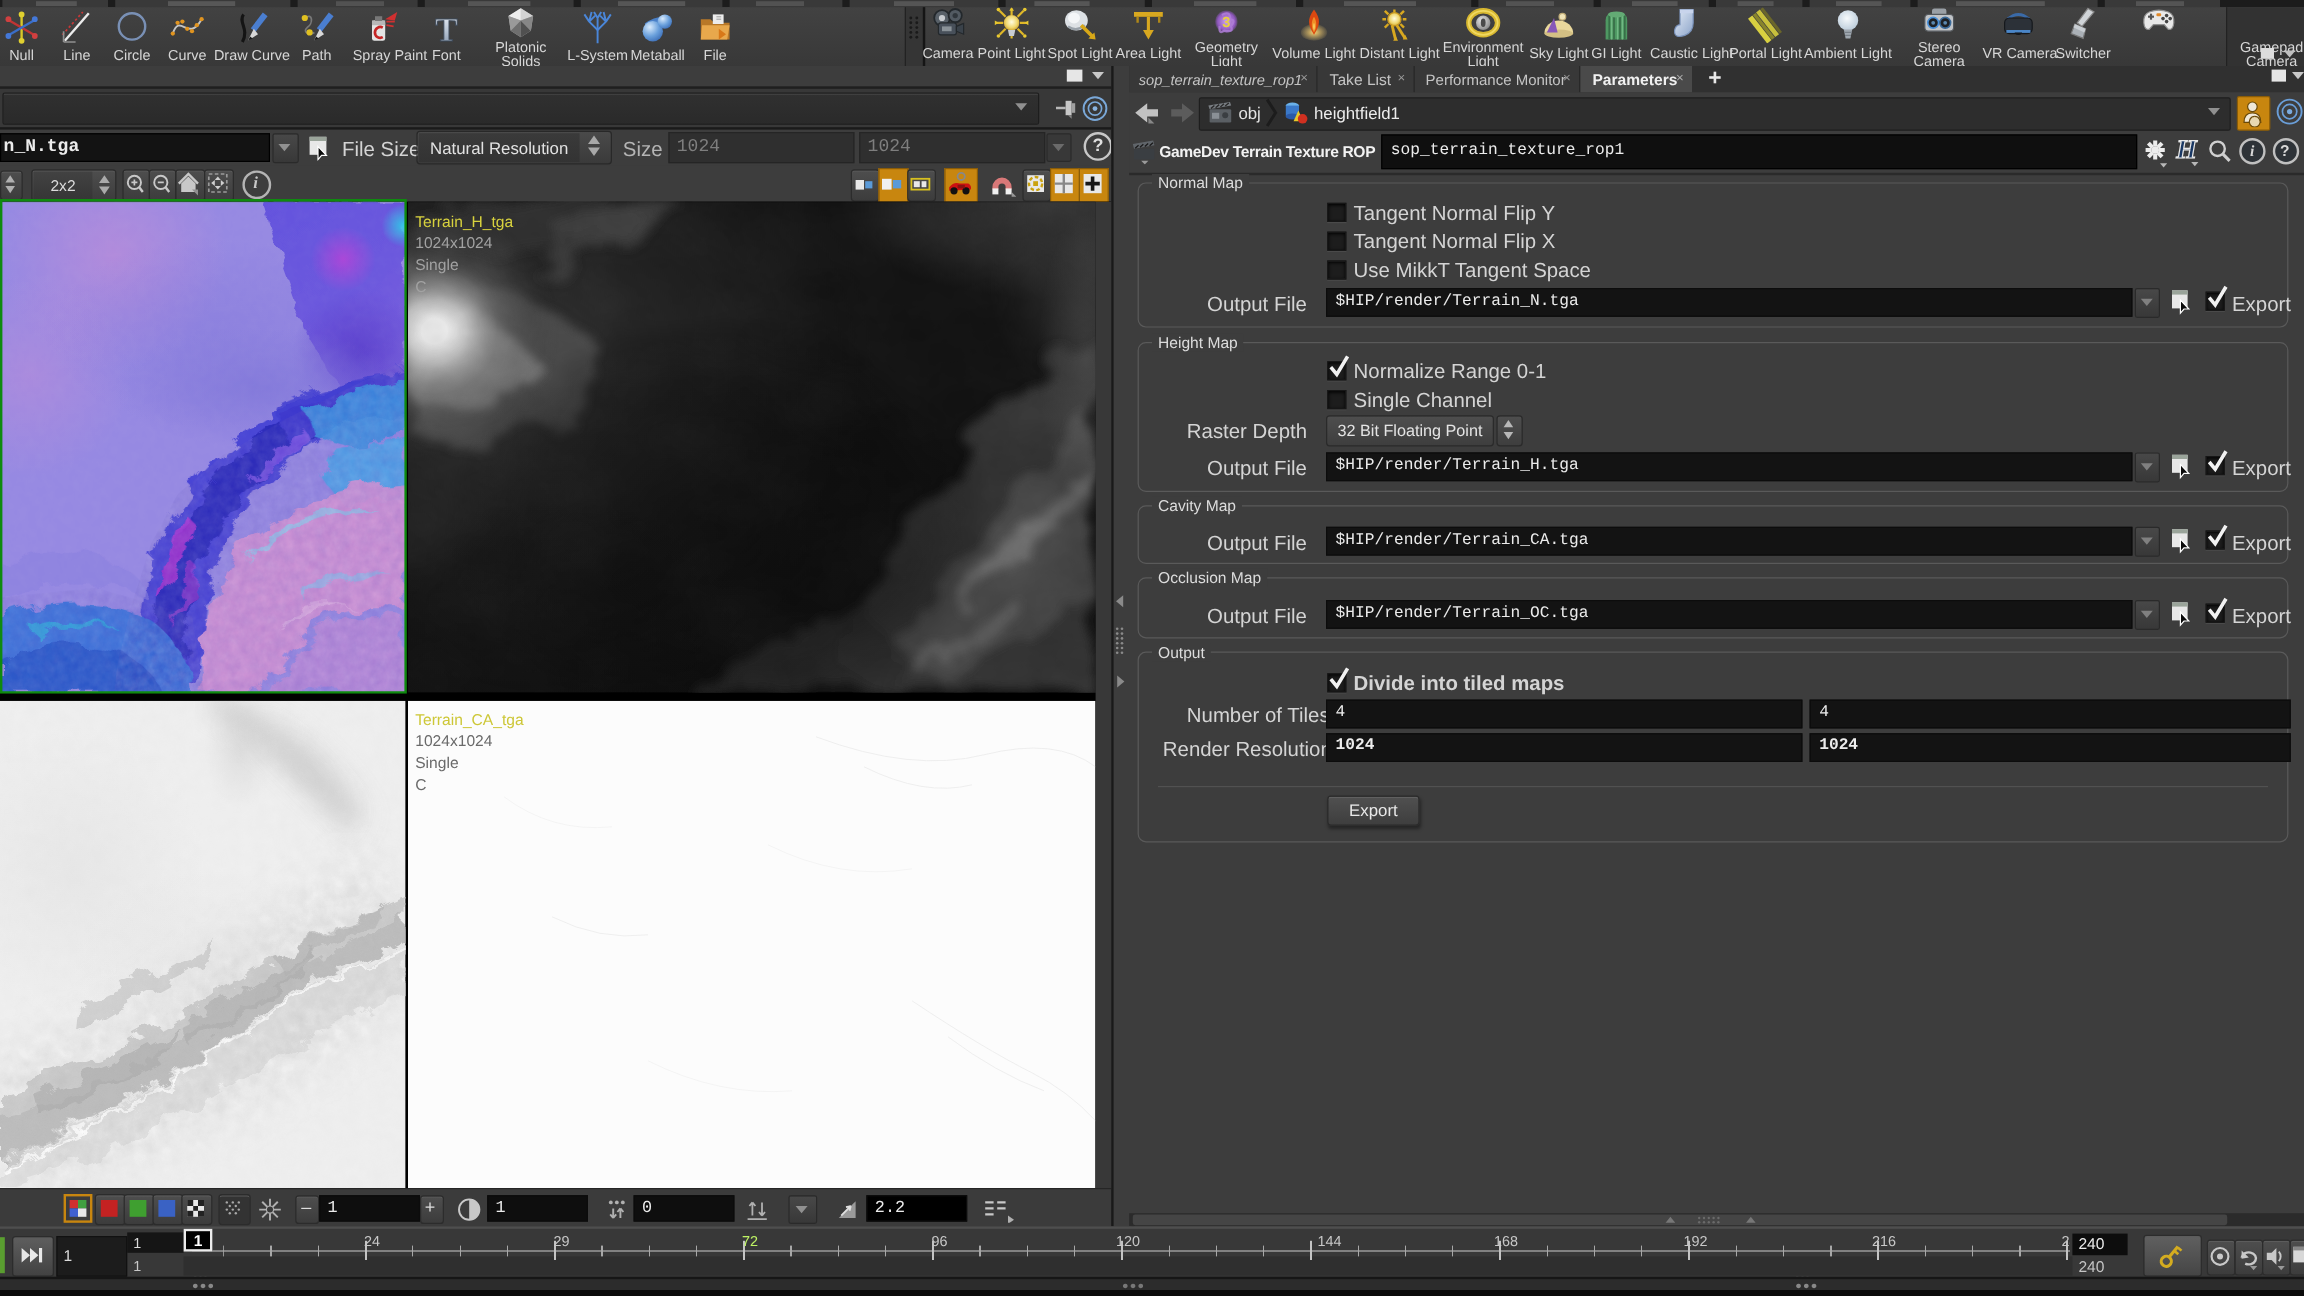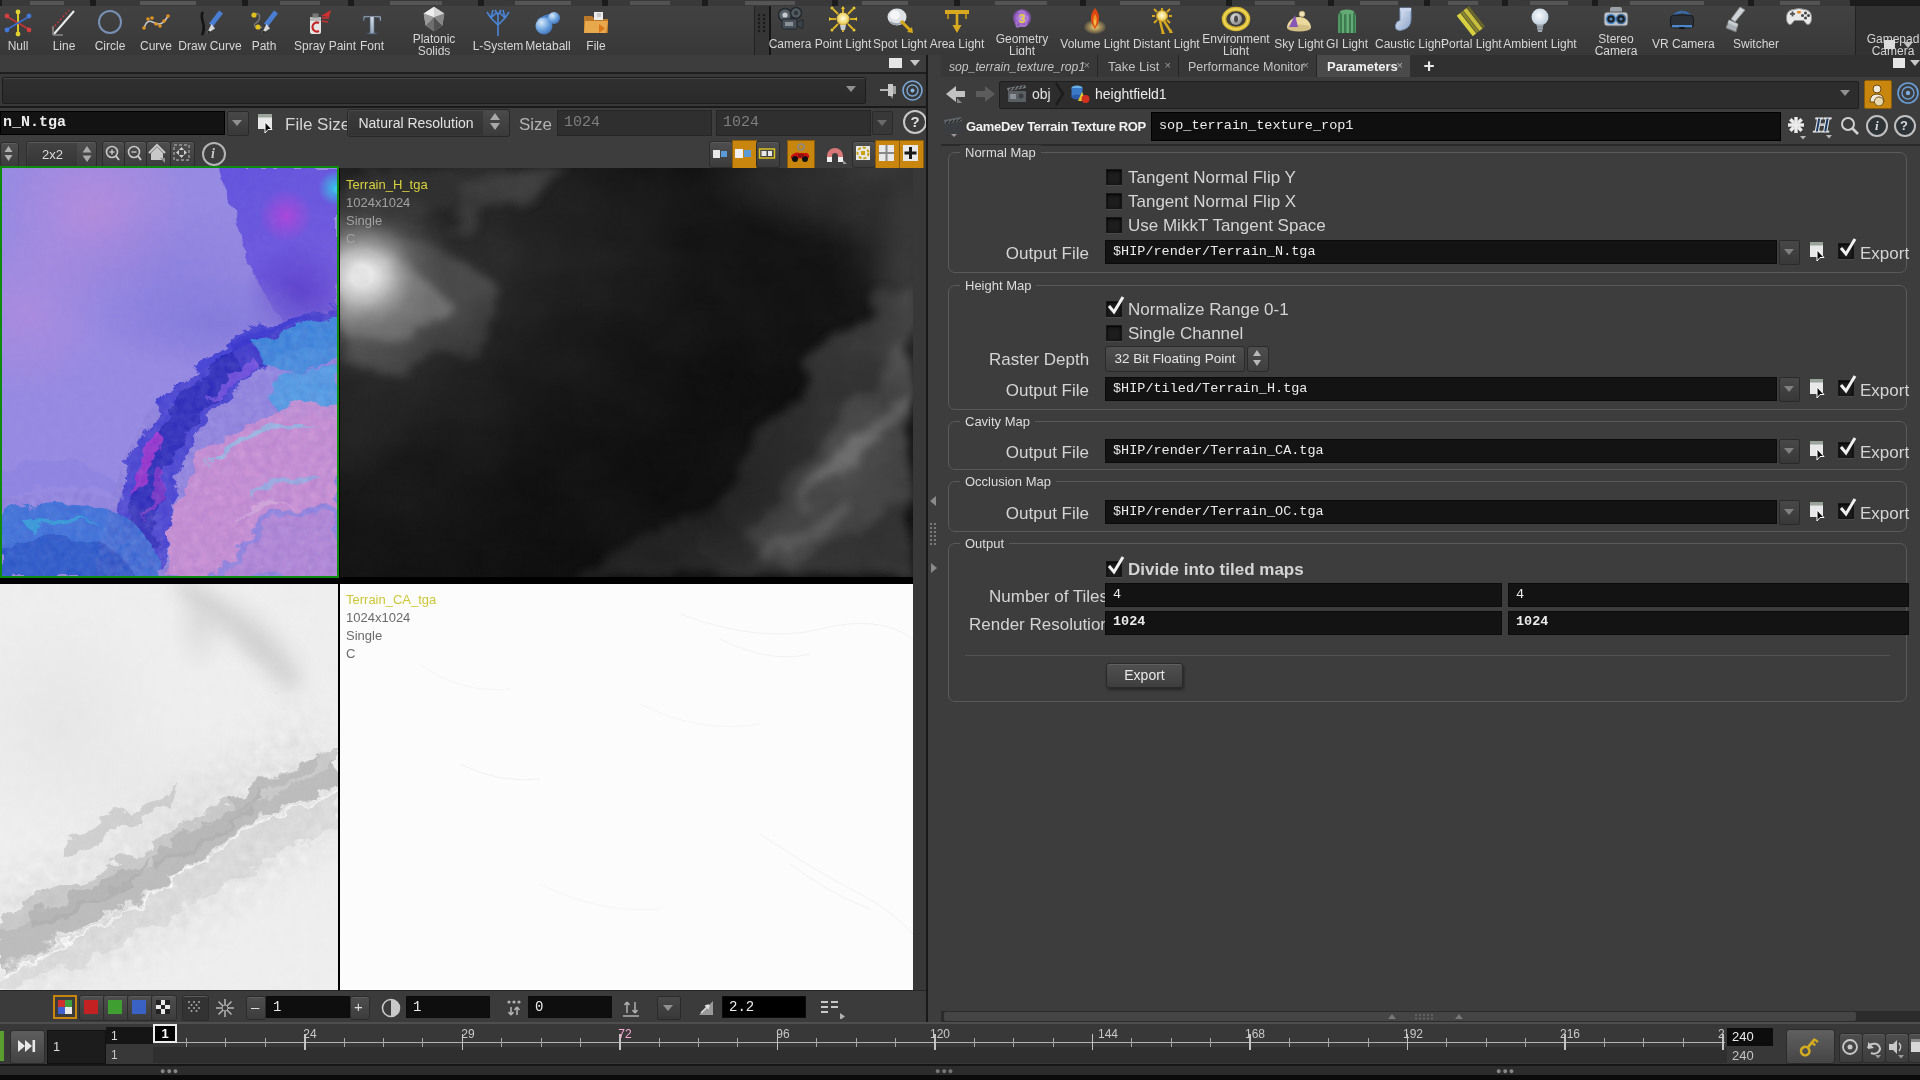--- a/index.html
+++ b/index.html
@@ -347,21 +347,21 @@
       <rect x="3.5" y="9" width="23" height="13" rx="4" fill="#2c3138" stroke="#15181c"></rect>
       <rect x="5" y="19" width="20" height="2.4" fill="#4a86c8"></rect>
       <path d="M12 22 Q15 24.5 18 22 L18 21 L12 21 Z" fill="#15181c"></path>
     </svg>
 <div class="lbl" style="left:1652px;top:38px;width:60px;">VR Camera</div>
 <svg class="r" style="left:1721px;top:6px" width="30" height="28" viewBox="0 0 30 28">
       <path d="M19 1 L24 4 L14 16 L10 13 Z" fill="#d0d4d8" stroke="#888"></path>
       <path d="M8 14 L17 18 L15 26 L5 22 Z" fill="#aab0b6" stroke="#777"></path>
       <path d="M8 14 L17 18 L16 21 L7 17Z" fill="#c8cdd2"></path>
     </svg>
-<div class="lbl" style="left:1706px;top:38px;width:60px;padding-left:20px;">Switcher</div>
+<div class="lbl" style="left:1706px;top:38px;width:60px;">Switcher</div>
 <svg class="r" style="left:1784px;top:5px" width="30" height="26" viewBox="0 0 30 26">
       <path d="M7 5 Q15 2 23 5 Q28 7 27.5 14 Q27 20 23 19.5 L19.5 15.5 L10.5 15.5 L7 19.5 Q3 20 2.5 14 Q2 7 7 5 Z" fill="#e8e8e8" stroke="#909090"></path>
       <circle cx="21.5" cy="8" r="1.5" fill="#444"></circle>
       <circle cx="24.5" cy="10.5" r="1.5" fill="#444"></circle>
       <circle cx="18.5" cy="10.5" r="1.5" fill="#444"></circle>
       <circle cx="21.5" cy="13" r="1.5" fill="#444"></circle>
       <rect x="6" y="8" width="5" height="1.8" fill="#555"></rect>
       <rect x="7.6" y="6.4" width="1.8" height="5" fill="#555"></rect>
       <rect x="13" y="6" width="4" height="2.5" rx="1" fill="#e08828"></rect>
     </svg>
@@ -998,21 +998,21 @@
 <div class="cb" style="left:1106px;top:325px;"></div>
     <div class="plabel" style="left:1128px;top:324px;">Single Channel</div>
 <div class="plabel" style="left:989px;top:350px;width:100px;text-align:right;">Raster Depth</div>
 <div class="r" style="left:1105px;top:346px;width:138px;height:24px;background:linear-gradient(#4e4e4e,#3e3e3e);border:1px solid #2a2a2a;border-radius:3px;color:#e4e4e4;font-size:13.5px;text-align:center;line-height:24px;">32 Bit Floating Point</div>
 <div class="r" style="left:1247px;top:346px;width:20px;height:24px;background:linear-gradient(#4e4e4e,#3e3e3e);border:1px solid #2a2a2a;border-radius:3px;"><svg width="18" height="22" viewBox="0 0 18 22">
         <path d="M9 3 l4 6 -8 0z" fill="#b8b8b8"></path>
         <path d="M9 19 l4 -6 -8 0z" fill="#b8b8b8"></path>
       </svg></div>
 <div class="plabel" style="left:989px;top:381px;width:100px;text-align:right;">Output File</div>
 <div class="fld" style="left:1105px;top:377px;width:670px;height:22px;">
-      <span style="position:absolute;left:7px;top:3px;">$HIP/tiled/Terrain_H.tga</span>
+      <span style="position:absolute;left:7px;top:3px;">$HIP/render/Terrain_H.tga</span>
     </div>
 <div class="ddbtn" style="left:1779px;top:377px;width:19px;height:23px;">
       <div class="arrow-dn" style="left:4px;top:8px;border-top-color:#808080;"></div>
     </div>
 <svg class="r" style="left:1808px;top:377px" width="20" height="23" viewBox="0 0 20 23">
       <rect x="2" y="2" width="13" height="15" fill="#e8e8e8"></rect>
       <rect x="2" y="2" width="13" height="3.5" fill="#9aa49a"></rect>
       <path d="M9 10 L9 21 L12 17.5 L16 17.5 Z" fill="#0a0a0a" stroke="#fff" stroke-width="1"></path>
     </svg>
 <div class="cb" style="left:1838px;top:380px;"></div>
@@ -1123,21 +1123,21 @@
       <span style="position:absolute;left:5px;top:2px;color:#c8c8c8;font-size:12px;">1</span>
     </div>
 
 <div class="r" style="left:153px;top:1047px;width:1574px;height:16px;background:#2f2f2f;"></div>
 <div class="r" style="left:160px;top:1042px;width:1565px;height:1px;background:#b2b2b2;"></div>
 <div class="r" style="left:186px;top:1038px;width:1539px;height:9px;background:repeating-linear-gradient(90deg,#a8a8a8 0,#a8a8a8 1px,transparent 1px,transparent 39.39px);"></div>
 <div class="r" style="left:304px;top:1034px;width:1421px;height:16px;background:repeating-linear-gradient(90deg,#c4c4c4 0,#c4c4c4 1.5px,transparent 1.5px,transparent 157.56px);"></div>
 <div class="r" style="left:0;top:1026px;width:1725px;height:14px;overflow:hidden;">
 <div class="lbl" style="left:290px;top:2px;width:40px;color:#c8c8c8;">24</div>
 <div class="lbl" style="left:448px;top:2px;width:40px;color:#c8c8c8;">29</div>
-<div class="lbl" style="left:605px;top:2px;width:40px;color:#f9a8d4;">72</div>
+<div class="lbl" style="left:605px;top:2px;width:40px;color:#bef264;">72</div>
 <div class="lbl" style="left:763px;top:2px;width:40px;color:#c8c8c8;">96</div>
 <div class="lbl" style="left:920px;top:2px;width:40px;color:#c8c8c8;">120</div>
 <div class="lbl" style="left:1078px;top:2px;width:40px;color:#c8c8c8;text-align:right;">144</div>
 <div class="lbl" style="left:1235px;top:2px;width:40px;color:#c8c8c8;">168</div>
 <div class="lbl" style="left:1393px;top:2px;width:40px;color:#c8c8c8;">192</div>
 <div class="lbl" style="left:1550px;top:2px;width:40px;color:#c8c8c8;">216</div>
 <div class="lbl" style="left:1708px;top:2px;width:40px;color:#c8c8c8;">240</div>
 </div>
 <div class="r" style="left:153px;top:1024px;width:24px;height:19px;background:#000;border:2px solid #ececec;box-sizing:border-box;color:#fff;font-size:13px;font-weight:bold;text-align:center;line-height:15px;">1</div>
 <div class="r" style="left:161px;top:1055px;color:#909090;font-size:12px;letter-spacing:1px;font-weight:bold;">...</div>

